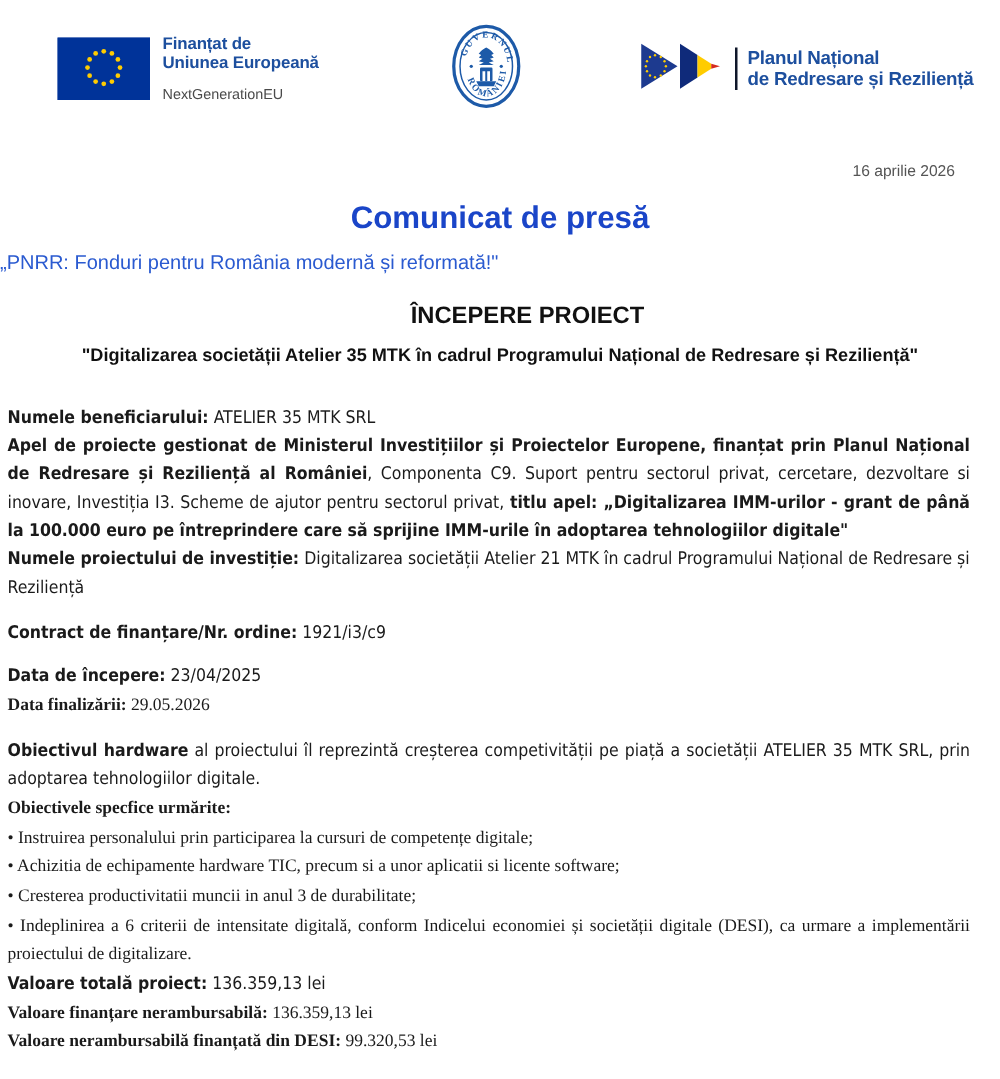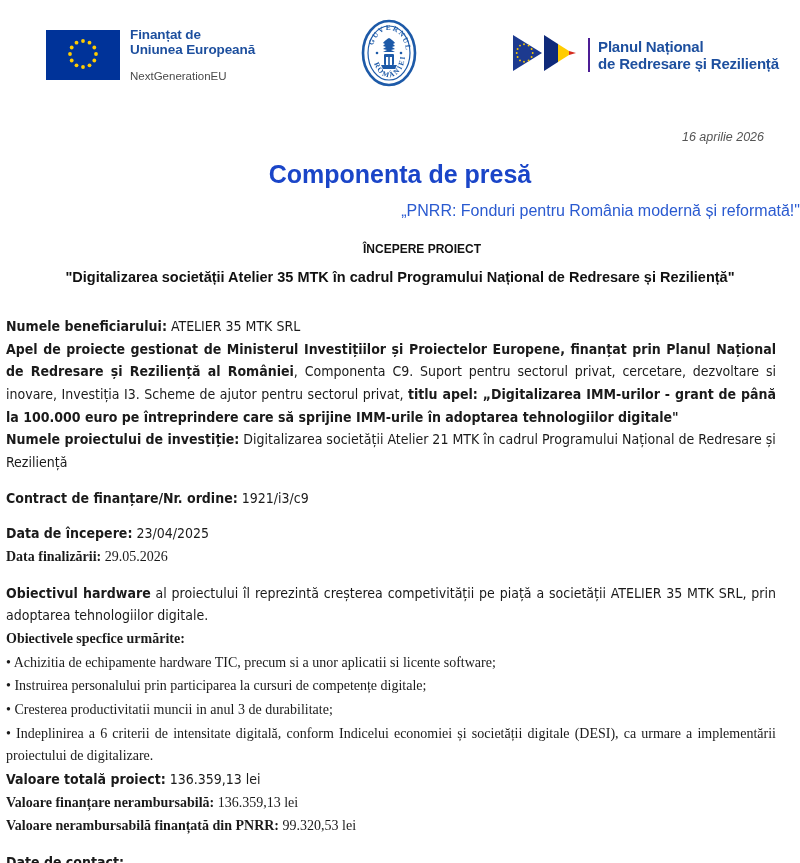--- a/index.html
+++ b/index.html
@@ -67,58 +67,57 @@
   }
 
   .logo-pnrr {
     margin-left: 86px;
     display: flex;
     align-items: center;
     gap: 7px;
   }
   .pnrr-text {
     line-height: 1.14;
-    border-left: 2px solid #4c1d95;
+    border-left: 2px solid #0f172a;
     padding-left: 8px;
   }
   .pnrr-text .l1, .pnrr-text .l2 {
     font-weight: bold;
     font-size: 15px;
     color: #1d4f9e;
     letter-spacing: -0.2px;
     white-space: nowrap;
   }
 
   
   .doc-date {
     text-align: right;
     padding-right: 36px;
-    font-style: italic;
     font-size: 12.5px;
     color: #555555;
     margin-top: 20px;
   }
 
   
   .title-main {
     text-align: center;
     font-size: 25px;
     font-weight: bold;
     color: #1a45c8;
     margin-top: 16px;
   }
   .title-sub {
-    text-align: right;
+    text-align: left;
     font-size: 16px;
     color: #2a5ad0;
     margin-top: 13px;
   }
   .title-kind {
     text-align: center;
-    font-size: 12px;
+    font-size: 19px;
     font-weight: bold;
     color: #111111;
     margin-top: 22px;
     margin-left: 44px;
   }
   .title-project {
     text-align: center;
     font-size: 14.5px;
     font-weight: bold;
     color: #111111;
@@ -229,21 +228,21 @@
       </div>
       <div class="pnrr-text">
         <div class="l1">Planul Național</div>
         <div class="l2">de Redresare și Reziliență</div>
       </div>
     </div>
   </div>
 
   <div class="doc-date">16 aprilie 2026</div>
 
-  <div class="title-main">Componenta de presă</div>
+  <div class="title-main">Comunicat de presă</div>
   <div class="title-sub">„PNRR: Fonduri pentru România modernă și reformată!"</div>
   <div class="title-kind">ÎNCEPERE PROIECT</div>
   <div class="title-project">"Digitalizarea societății Atelier 35 MTK în cadrul Programului Național de Redresare și Reziliență"</div>
 
   <div class="body-wrap">
 
     <p class="p">
       <b>Numele beneficiarului:</b><span> ATELIER 35 MTK SRL</span>
     </p>
 
@@ -268,35 +267,35 @@
     </p>
 
     <p class="p just gap-md">
       <b>Obiectivul hardware</b><span> al proiectului îl reprezintă creșterea competivității pe piață a societății ATELIER 35 MTK SRL, prin adoptarea tehnologiilor digitale.</span>
     </p>
 
     <p class="p gap-sm">
       <b>Obiectivele specfice urmărite:</b>
     </p>
 
+    <p class="p bullet gap-sm">• Instruirea personalului prin participarea la cursuri de competențe digitale;</p>
     <p class="p bullet gap-sm">• Achizitia de echipamente hardware TIC, precum si a unor aplicatii si licente software;</p>
-    <p class="p bullet gap-sm">• Instruirea personalului prin participarea la cursuri de competențe digitale;</p>
     <p class="p bullet gap-sm">• Cresterea productivitatii muncii in anul 3 de durabilitate;</p>
     <p class="p bullet just gap-sm">• Indeplinirea a 6 criterii de intensitate digitală, conform Indicelui economiei și societății digitale (DESI), ca urmare a implementării proiectului de digitalizare.</p>
 
     <p class="p gap-lg">
       <b>Valoare totală proiect:</b><span> 136.359,13 lei</span>
     </p>
 
     <p class="p gap-sm">
       <b>Valoare finanțare nerambursabilă:</b><span> 136.359,13 lei</span>
     </p>
 
     <p class="p gap-sm">
-      <b>Valoare nerambursabilă finanțată din PNRR:</b><span> 99.320,53 lei</span>
+      <b>Valoare nerambursabilă finanțată din DESI:</b><span> 99.320,53 lei</span>
     </p>
 
     <p class="p gap-md">
       <b>Date de contact:</b>
     </p>
 
     <p class="p gap-sm">Persoană de contact: Cosmin Iosif MIHALTE</p>
 
   </div>
 </div>

